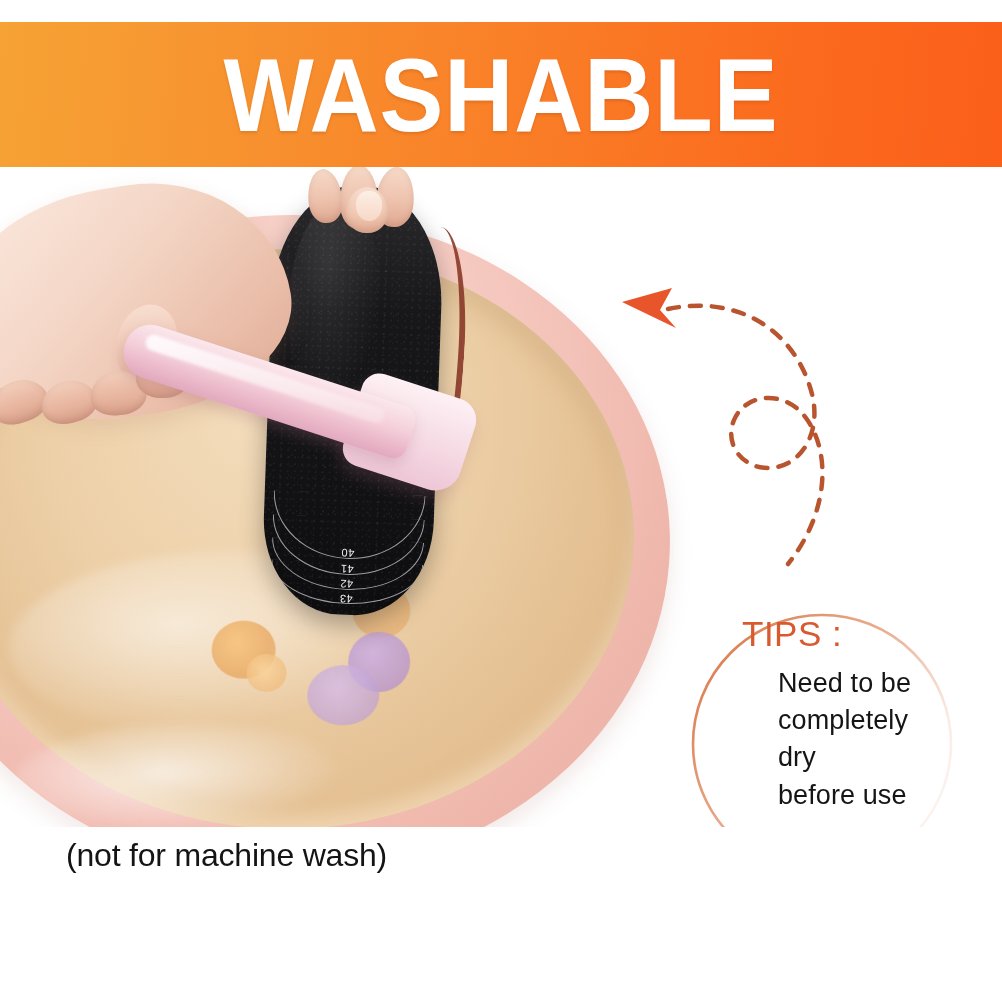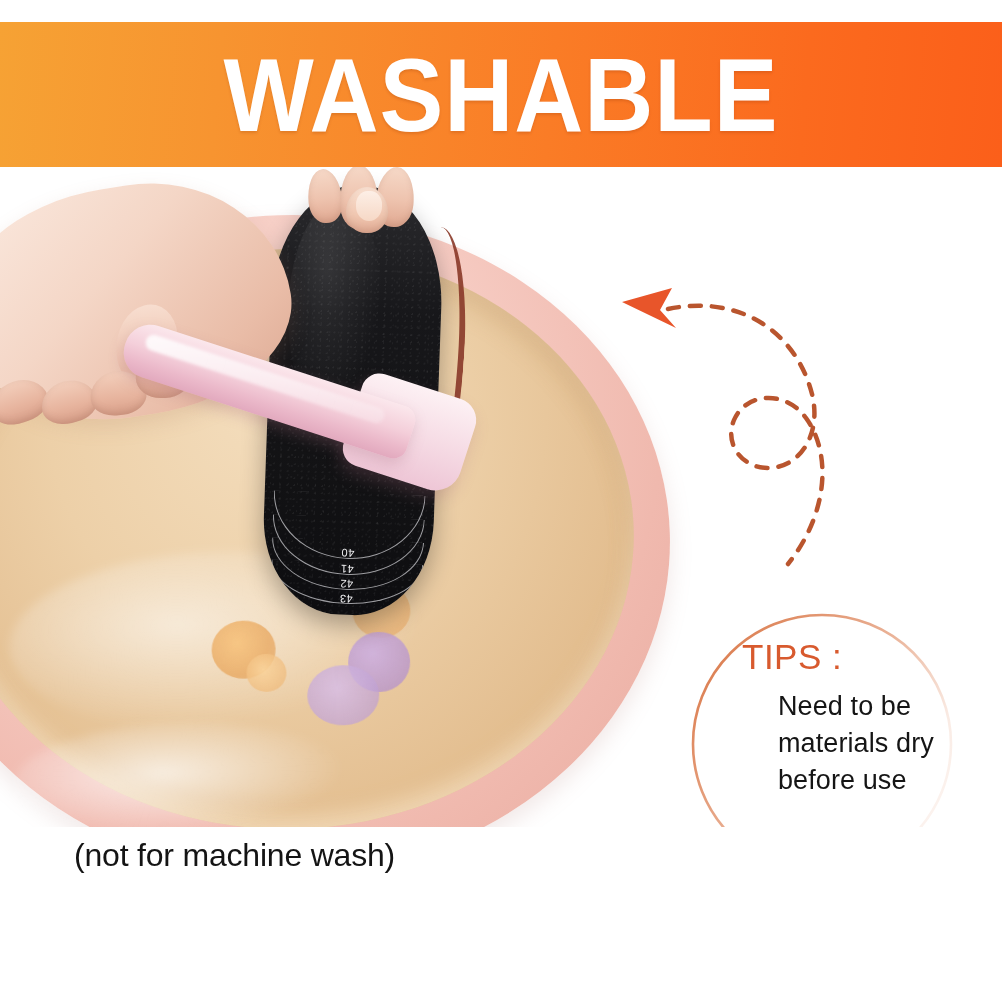--- a/index.html
+++ b/index.html
@@ -255,21 +255,21 @@
   .curly { position: absolute; left: 600px; top: 105px; width: 340px; height: 330px; }
 
   
   .tips-circle {
     position: absolute;
     left: 688px; top: 443px;
     width: 268px; height: 268px;
   }
   .tips-box {
     position: absolute;
-    left: 742px; top: 472px;
+    left: 742px; top: 449px;
     width: 210px;
   }
   .tips-title {
     color: #D85A2E;
     font-size: 35px;
     font-weight: normal;
     letter-spacing: .5px;
     line-height: 1.05;
     margin-bottom: 12px;
   }
@@ -295,21 +295,20 @@
     letter-spacing: -0.2px;
     white-space: nowrap;
   }
   .cap3 {
     color: #141414;
     font-family: "Liberation Sans Narrow", "Liberation Sans", sans-serif;
     font-size: 32px;
     line-height: 1.45;
     letter-spacing: -0.2px;
     white-space: nowrap;
-    margin-left: 8px;
   }
 </style>
 </head>
 <body>
 
 <div id="page">
 
   <div class="banner">
     <div class="banner-title">WASHABLE</div>
   </div>
@@ -382,21 +381,21 @@
           <stop offset="75%" stop-color="#D8713F" stop-opacity="0.14"></stop>
           <stop offset="100%" stop-color="#D8713F" stop-opacity="0.05"></stop>
         </linearGradient>
       </defs>
       <circle cx="134" cy="134" r="129" fill="none" stroke="url(#arcfade)" stroke-width="2.6"></circle>
     </svg>
 
     <div class="tips-box">
       <div class="tips-title">TIPS :</div>
       <div class="tips-line">Need to be</div>
-      <div class="tips-line">materials dry</div>
+      <div class="tips-line">completely dry</div>
       <div class="tips-line">before use</div>
     </div>
 
   </div>
 
   <div class="caption">
     <div class="cap3">(not for machine wash)</div>
   </div>
 
 </div>

